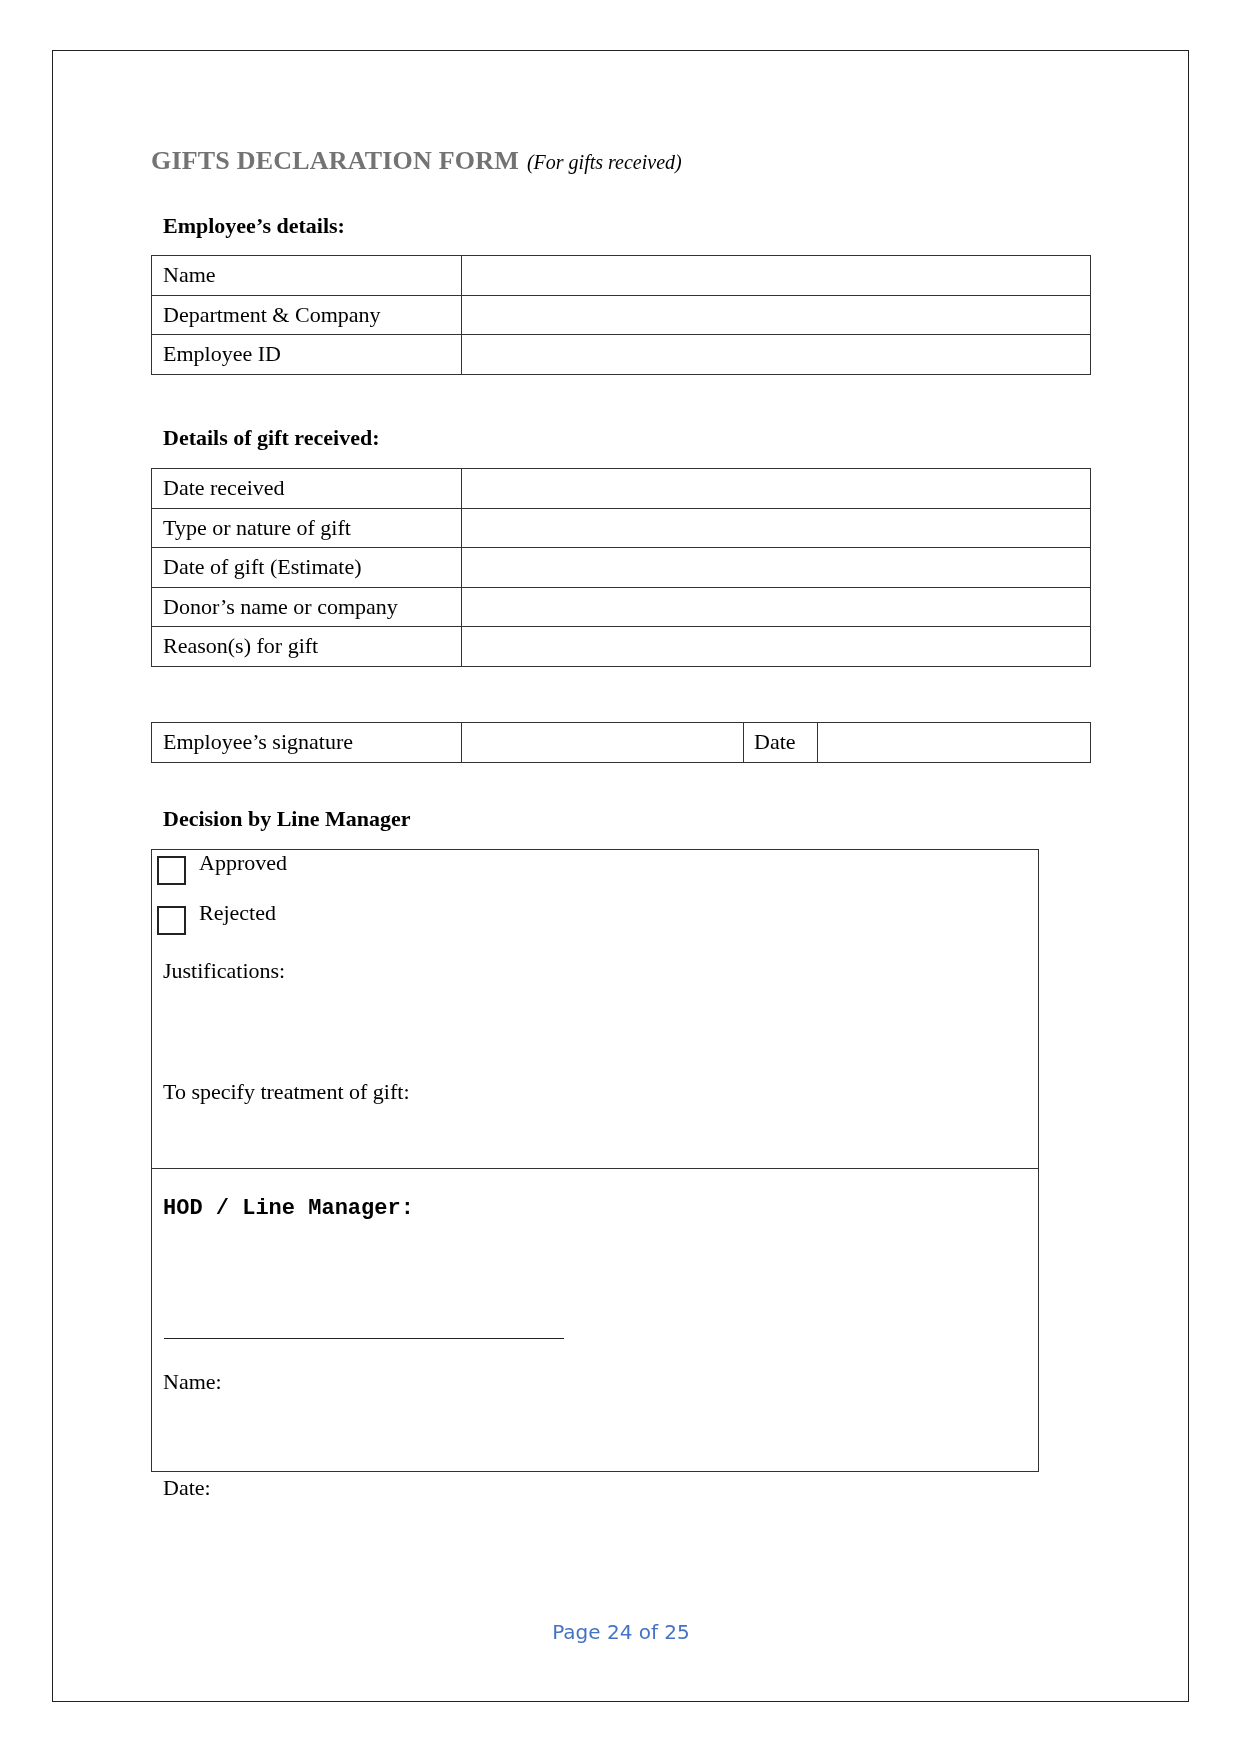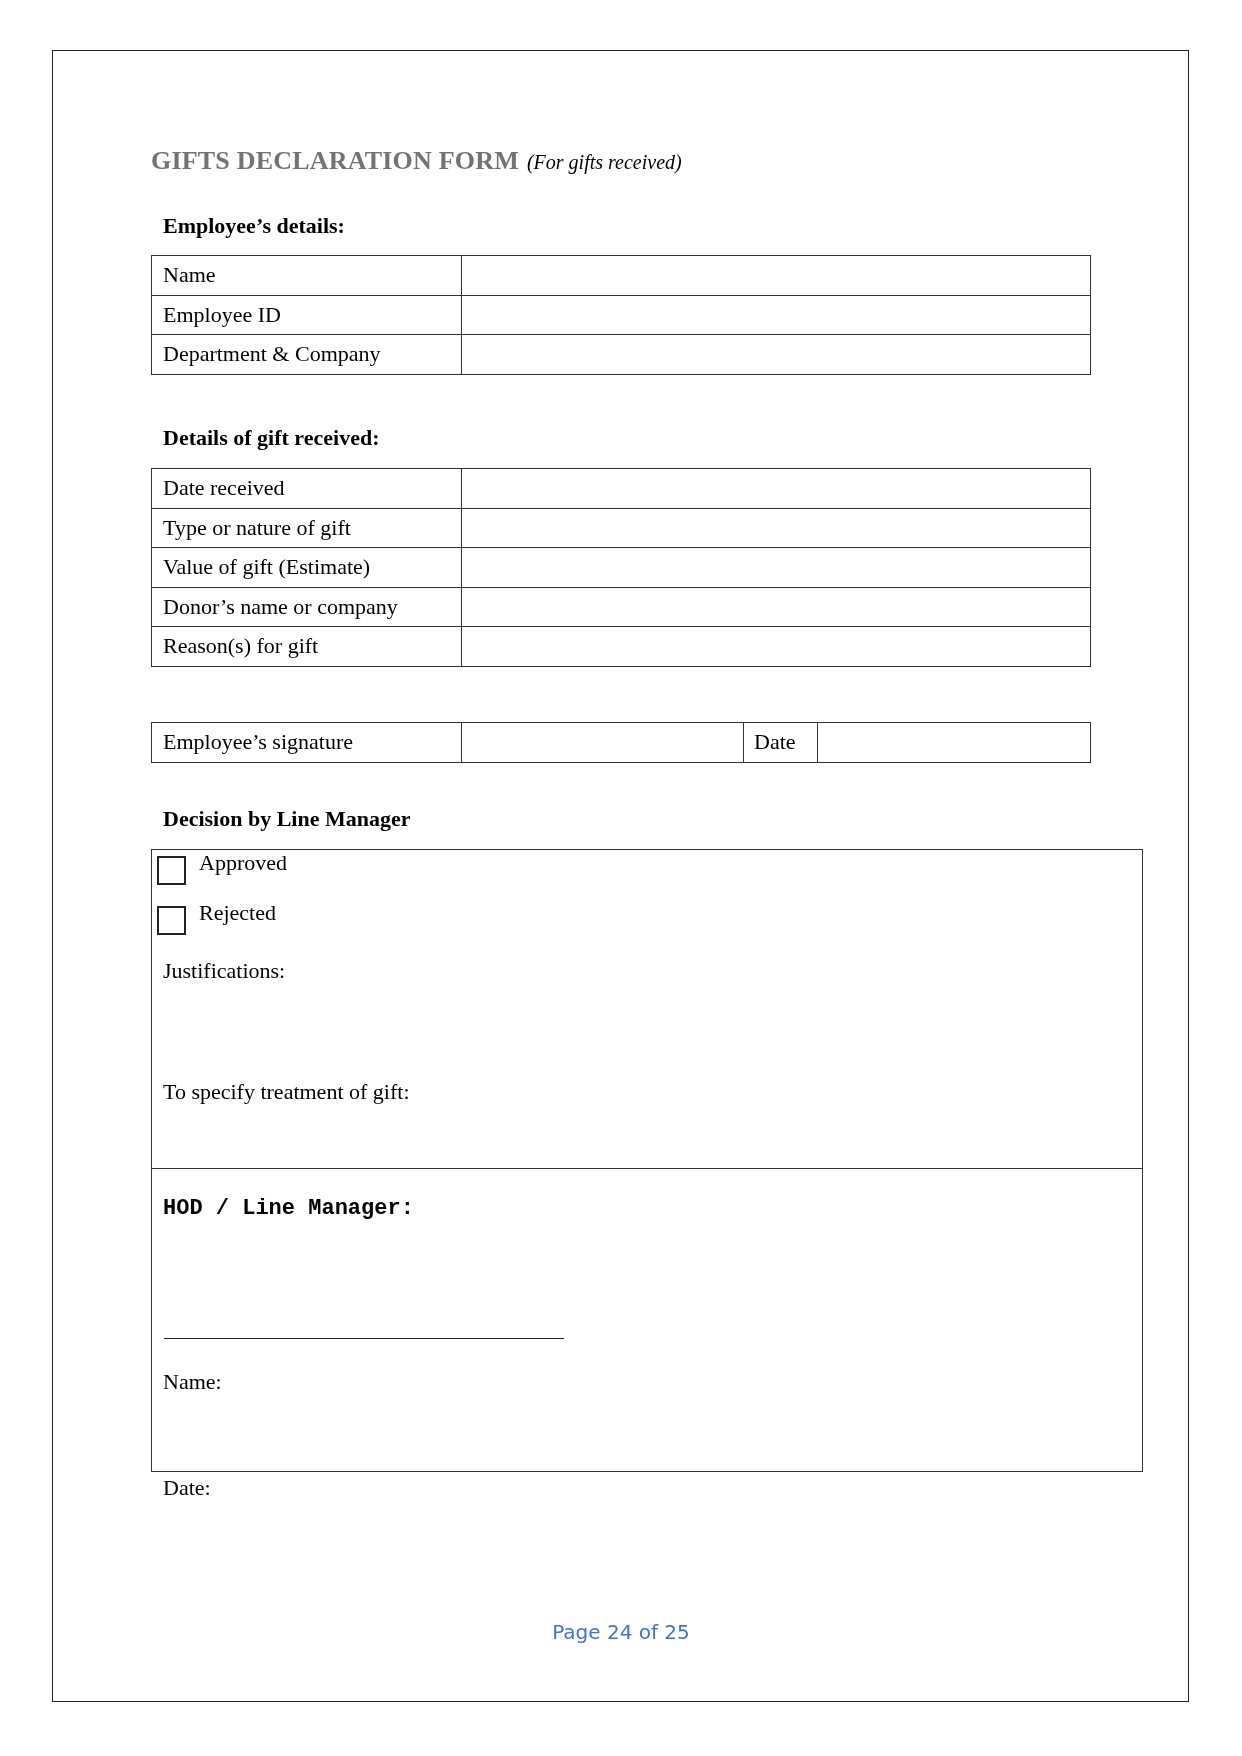--- a/index.html
+++ b/index.html
@@ -9,21 +9,21 @@
                    border: 1.5px solid #222; box-sizing: border-box; }
     .title { position: absolute; left: 151px; top: 146px; white-space: nowrap; }
     .title .main { color: #737373; font-weight: bold; font-size: 26px; letter-spacing: 0.2px; }
     .title .sub { font-style: italic; font-size: 20px; margin-left: 4px; }
     .heading { position: absolute; left: 163px; font-weight: bold; font-size: 22px; white-space: nowrap; }
     table.form { position: absolute; left: 151px; width: 940px; border-collapse: collapse; table-layout: fixed; }
     table.form td { border: 1.5px solid #333; height: 39.5px; padding: 0 0 0 11px; font-size: 22px;
                     vertical-align: middle; box-sizing: border-box; white-space: nowrap; }
     table.form td.label { width: 310px; }
     table.form td.value { cursor: text; }
-    .decision-box { position: absolute; left: 151px; top: 849px; width: 992px; height: 623px;
+    .decision-box { position: absolute; left: 151px; top: 849px; width: 888px; height: 623px;
                     border: 1.5px solid #333; box-sizing: border-box; }
     .divider { position: absolute; left: 0; right: 0; top: 318px; border-top: 1.5px solid #333; }
     .cb-row { position: absolute; left: 5px; display: flex; align-items: flex-start; cursor: pointer; }
     .checkbox { width: 29px; height: 29px; border: 2px solid #222; box-sizing: border-box; margin-top: 6px; }
     .cb-label { font-size: 22px; margin-left: 13px; line-height: 26px; }
     .box-text { position: absolute; left: 11px; font-size: 22px; white-space: nowrap; }
     .box-text.bold { font-weight: bold; font-family: Liberation Mono, monospace; }
     .sig-line { position: absolute; left: 12px; top: 488px; width: 400px; border-top: 1.5px solid #222; }
     .footer { position: absolute; left: 0; width: 1242px; top: 1620px; text-align: center;
               font-family: "DejaVu Sans", sans-serif; font-size: 20px; color: #4472C4; }
@@ -40,44 +40,44 @@
 
 <div class="heading" style="top:213px;">Employee’s details:</div>
 
 <table class="form" style="top:255px;">
   <tbody>
       <tr>
     <td class="label">Name</td>
     <td class="value"></td>
   </tr>
   <tr>
-    <td class="label">Employee ID</td>
+    <td class="label">Department &amp; Company</td>
     <td class="value"></td>
   </tr>
   <tr>
-    <td class="label">Department &amp; Company</td>
+    <td class="label">Employee ID</td>
     <td class="value"></td>
   </tr>
 </tbody>
   </table>
 
 <div class="heading" style="top:425px;">Details of gift received:</div>
 
 <table class="form" style="top:468px;">
   <tbody>
       <tr>
     <td class="label">Date received</td>
     <td class="value"></td>
   </tr>
   <tr>
     <td class="label">Type or nature of gift</td>
     <td class="value"></td>
   </tr>
   <tr>
-    <td class="label">Value of gift (Estimate)</td>
+    <td class="label">Date of gift (Estimate)</td>
     <td class="value"></td>
   </tr>
   <tr>
     <td class="label">Donor’s name or company</td>
     <td class="value"></td>
   </tr>
   <tr>
     <td class="label">Reason(s) for gift</td>
     <td class="value"></td>
   </tr>

